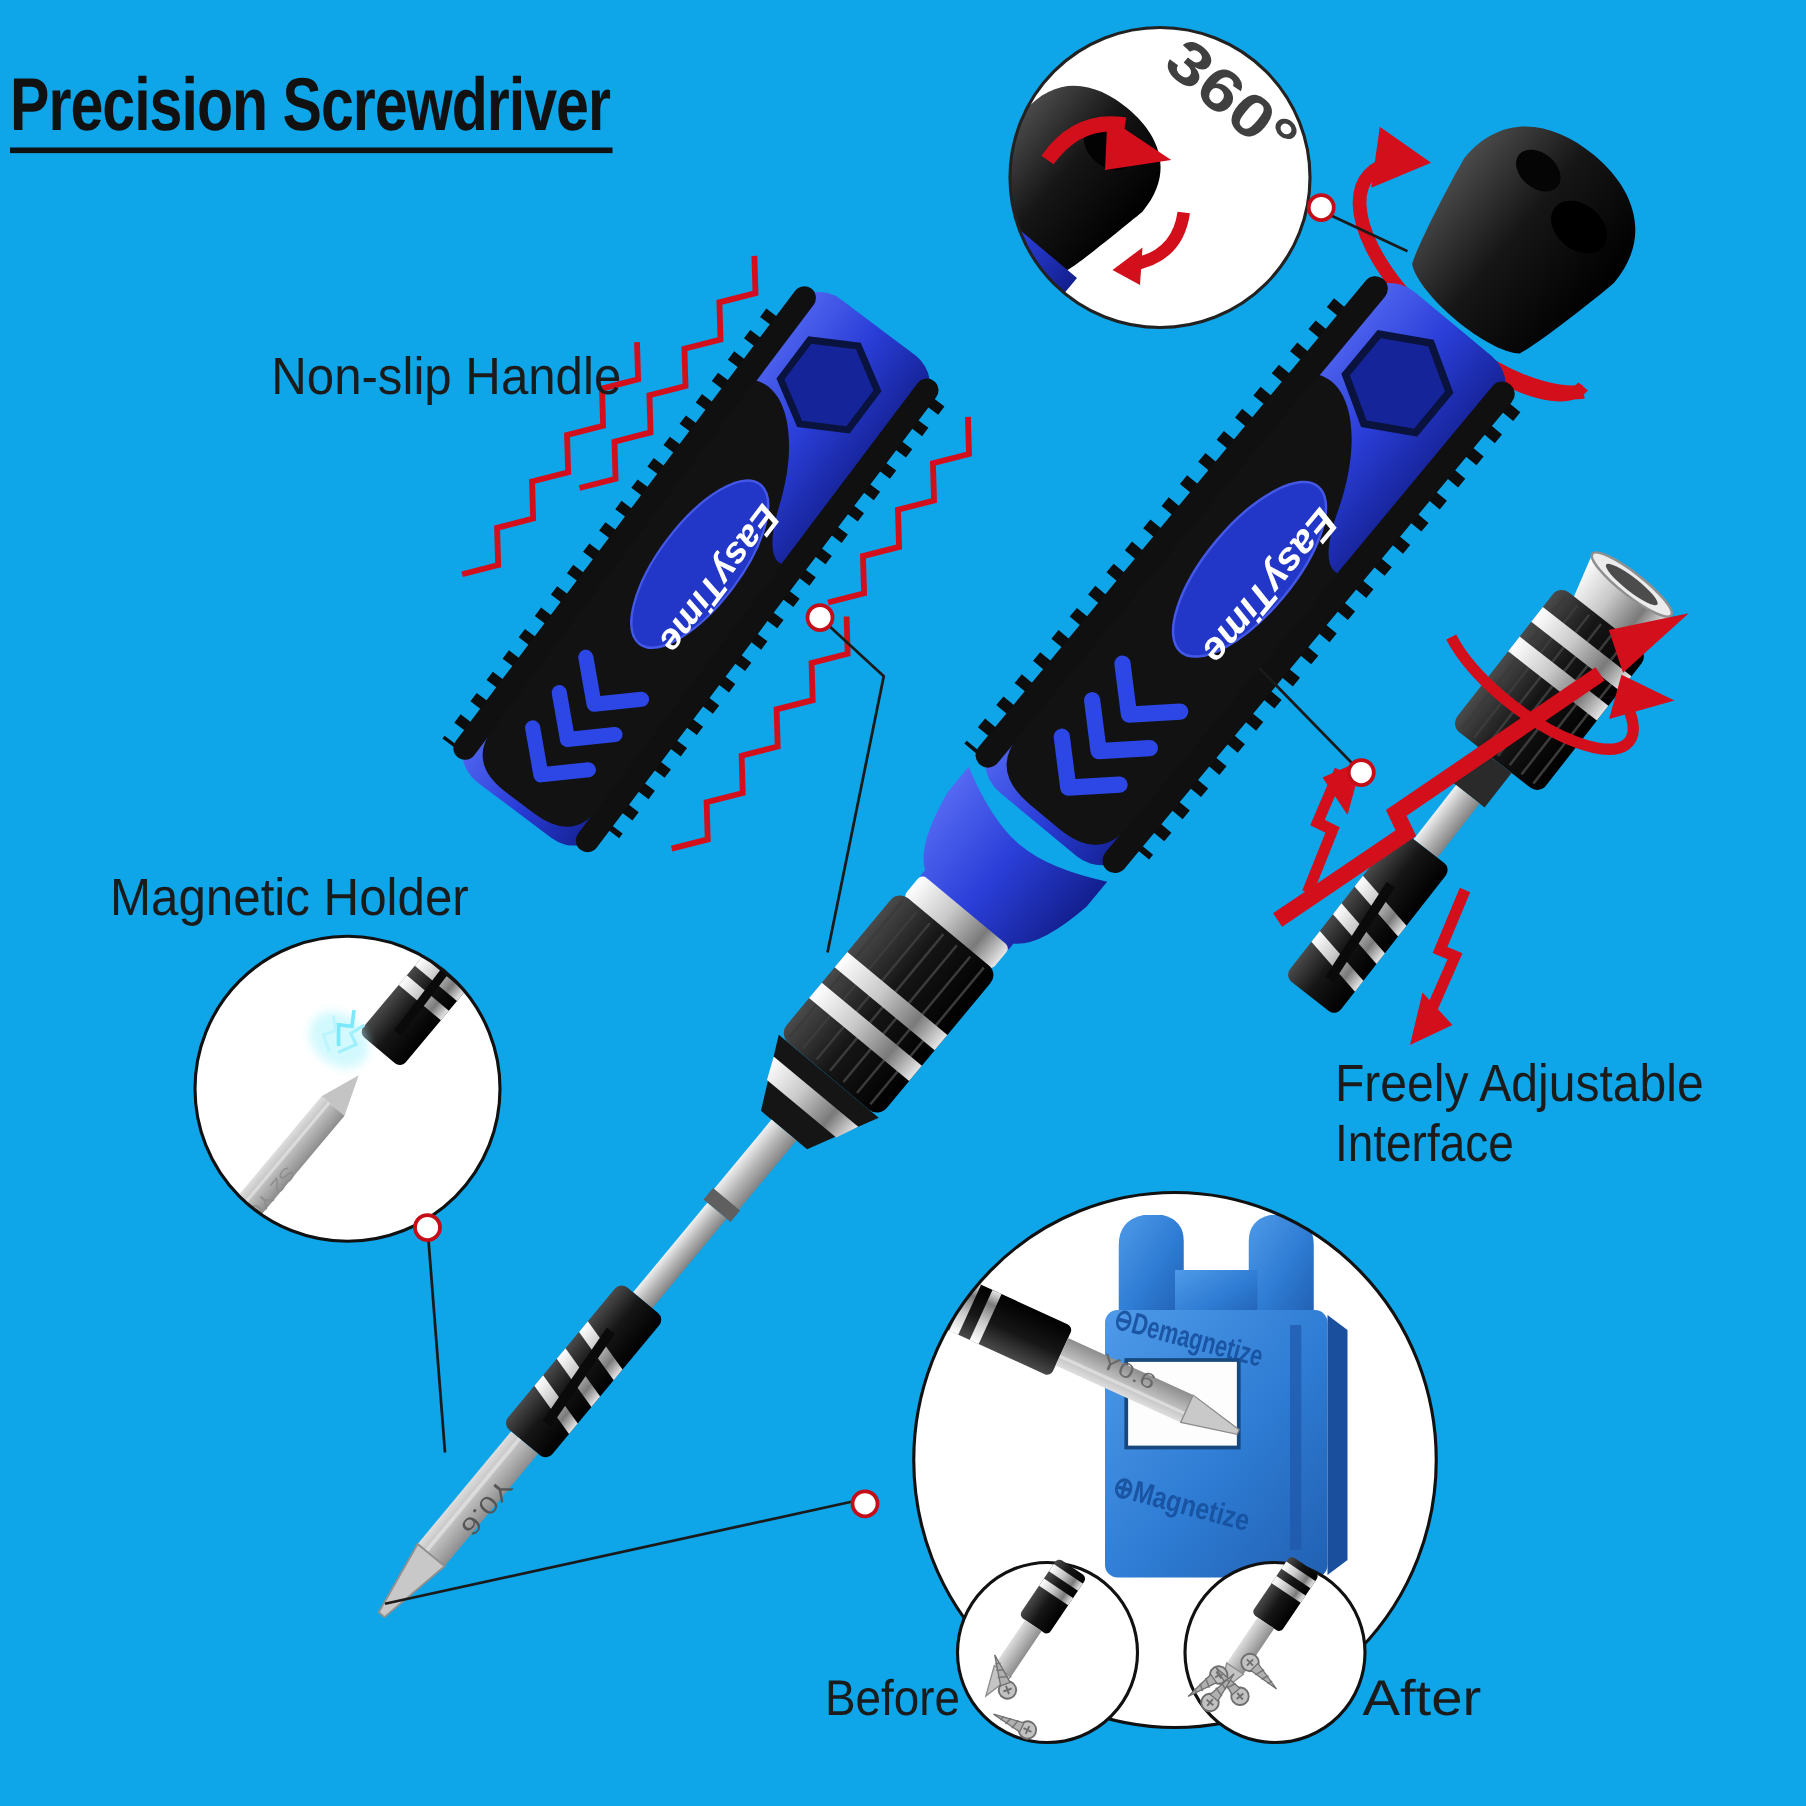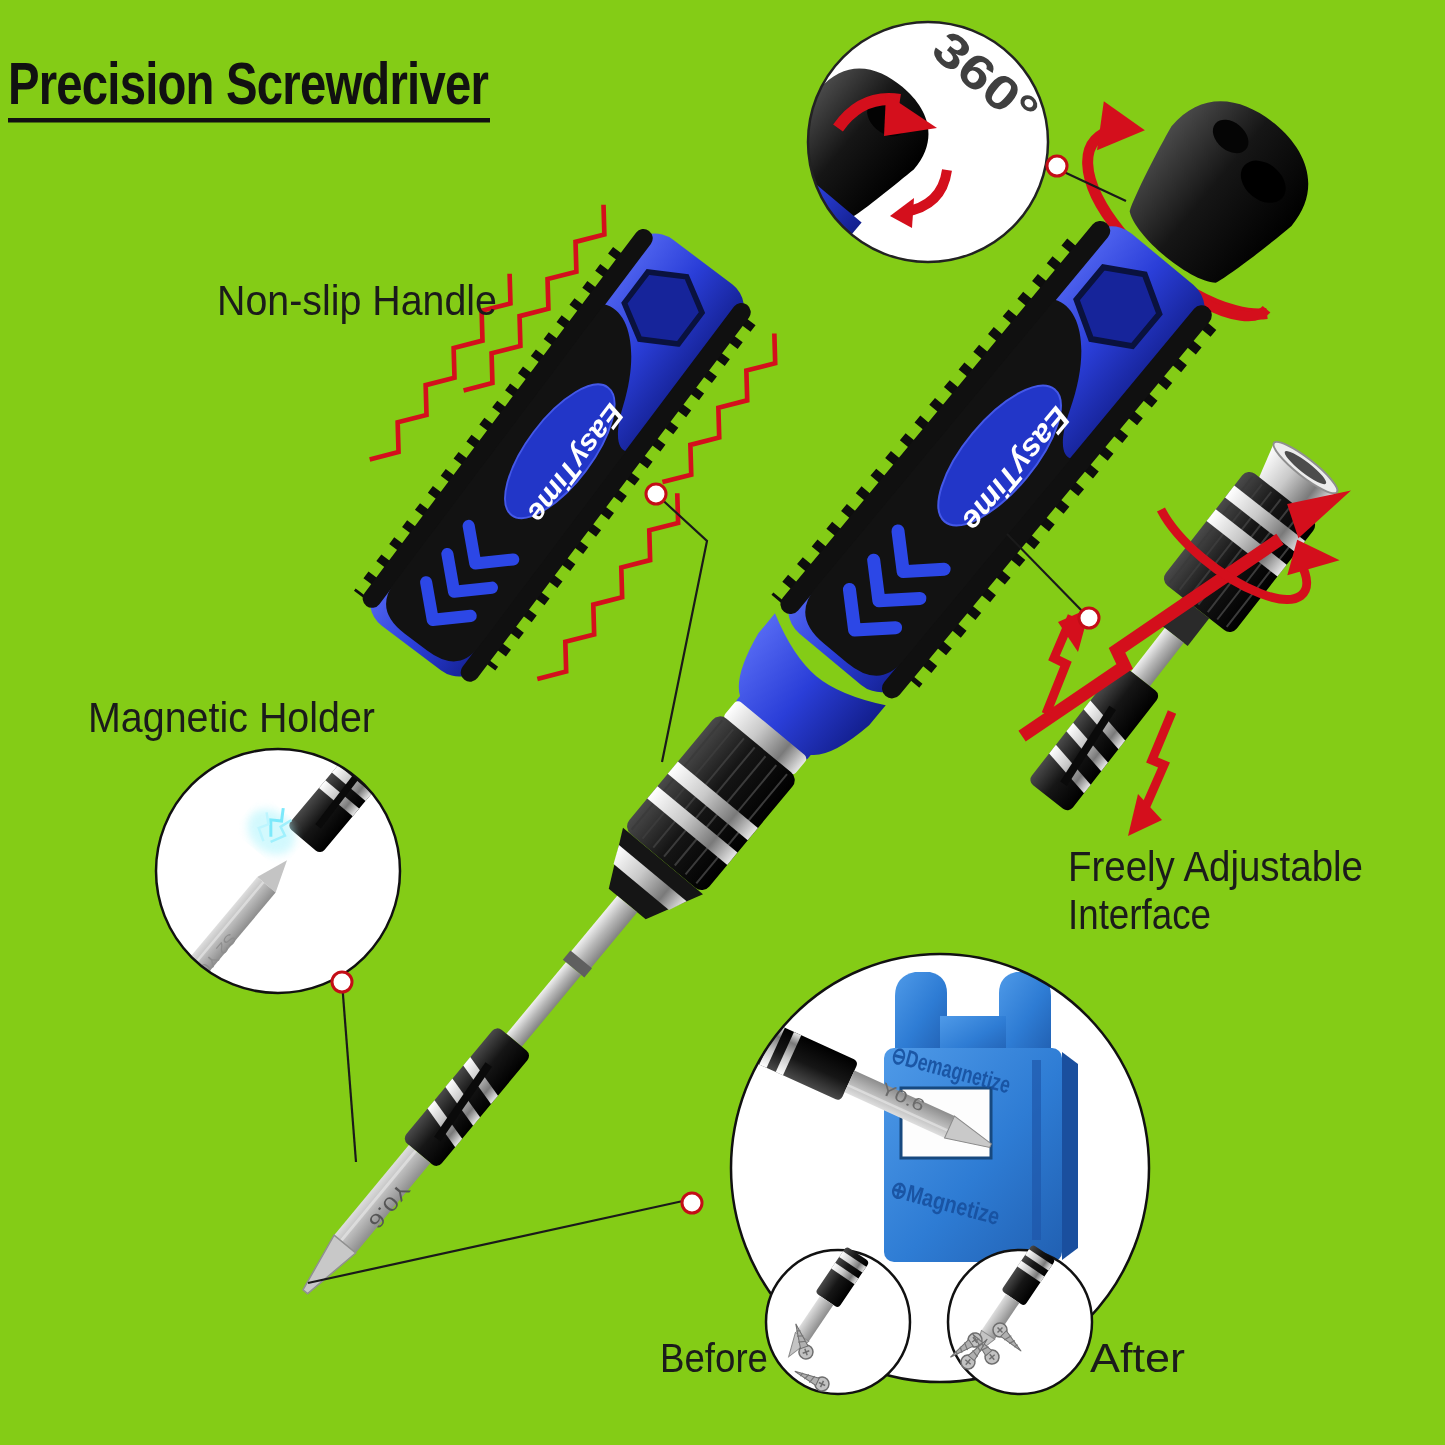--- a/index.html
+++ b/index.html
@@ -1,16 +1,16 @@
 <!DOCTYPE html>
 <html><head>
 <meta charset="utf-8">
 <style>
   html,body{margin:0;padding:0;background:#ffffff;}
-  .canvas{position:relative;width:1445px;height:1445px;background:#84cc16;overflow:hidden;
+  .canvas{position:relative;width:1445px;height:1445px;background:#0ea5e9;overflow:hidden;
           font-family:"Liberation Sans", sans-serif;}
   svg{display:block;}
   text{font-family:"Liberation Sans", sans-serif;}
 </style>
 </head>
 <body>
 
 <div class="canvas">
 <svg width="1445" height="1445" viewBox="0 0 1445 1445">
   <defs>

